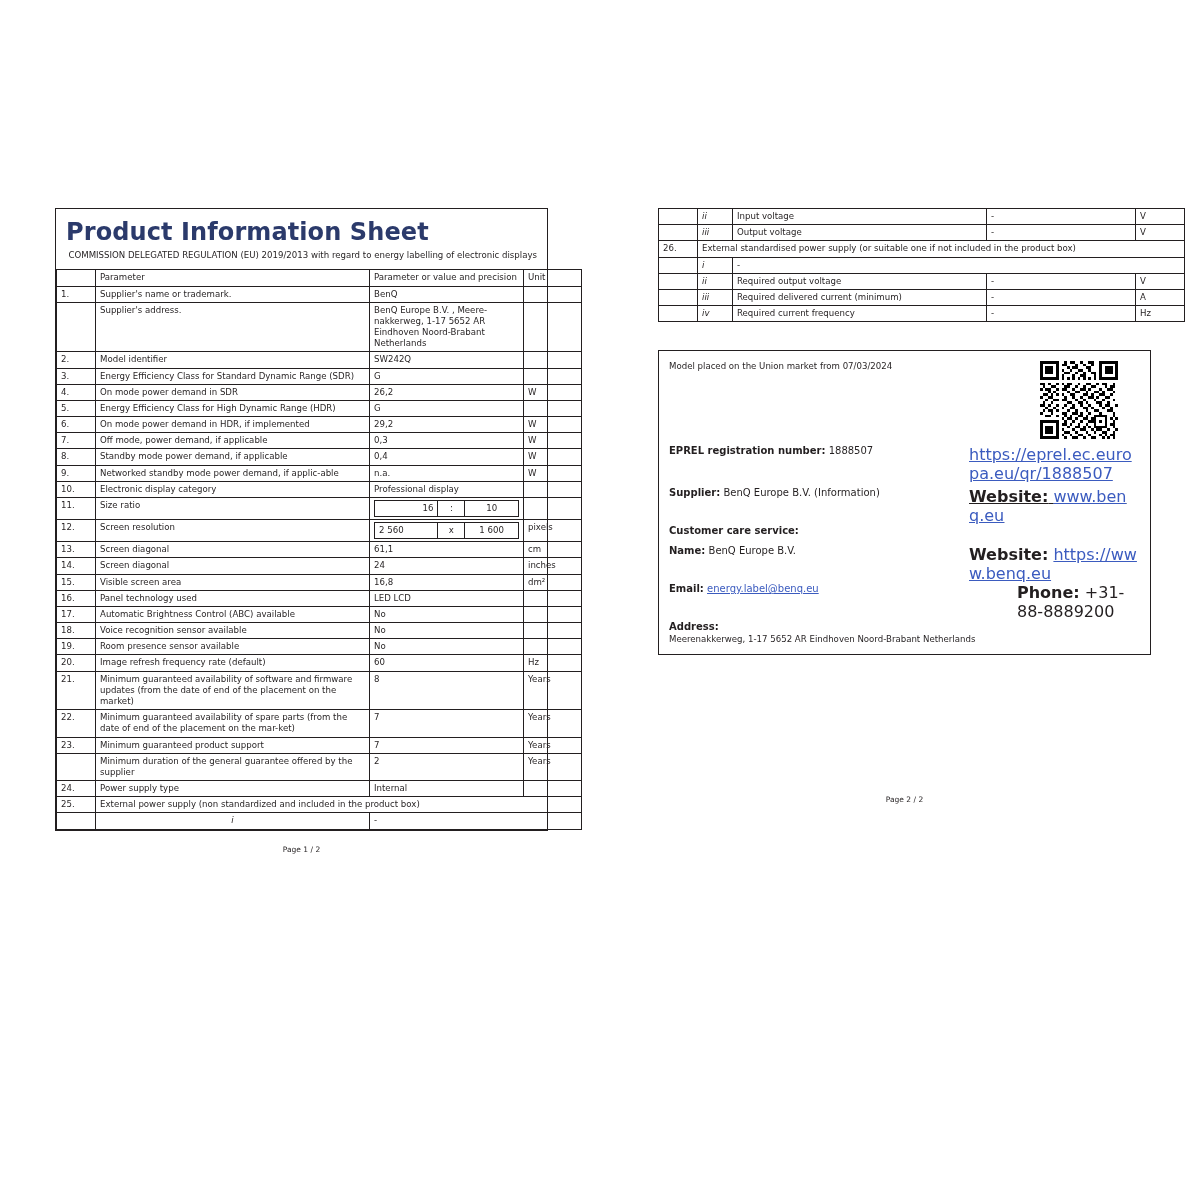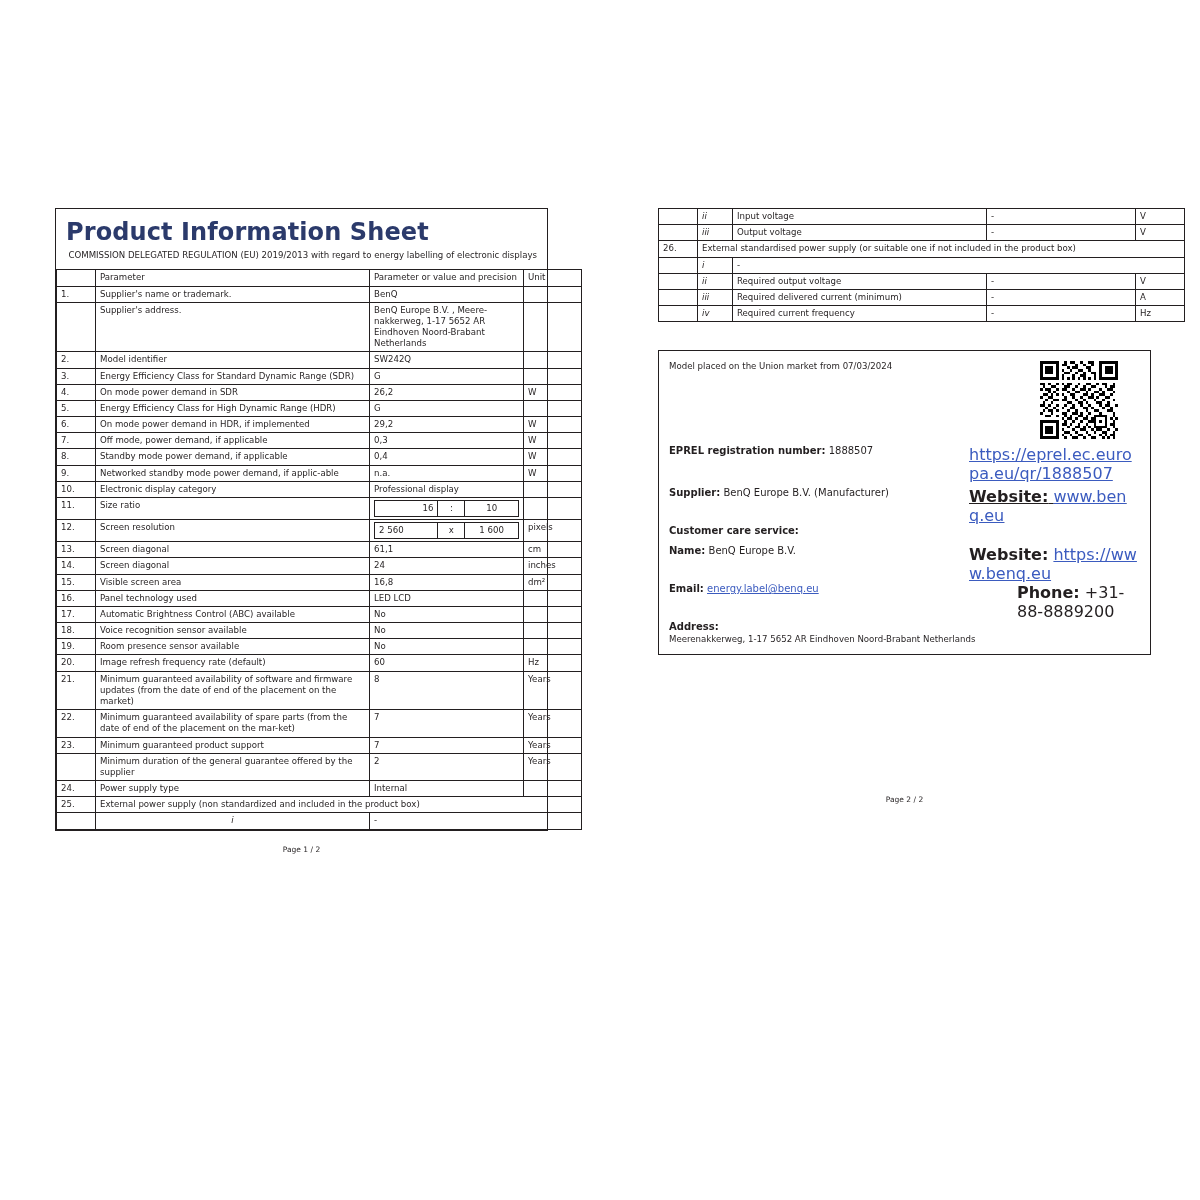--- a/index.html
+++ b/index.html
@@ -623,21 +623,21 @@
       </div>
       <div style="flex:1;">
         <a class="link" href="#">https://eprel.ec.europa.eu/qr/1888507</a>
       </div>
     </div>
 
     <div style="display:flex; align-items:flex-start; margin-top:4px;">
       <div style="width:300px;">
         <div class="kv">
           <span class="bold">Supplier:</span>
-          <span>BenQ Europe B.V. (Manufacturer)</span>
+          <span>BenQ Europe B.V. (Information)</span>
         </div>
       </div>
       <div style="flex:1;text-decoration:underline;">
         <span class="bold">Website:</span>
         <a class="link" href="#">www.benq.eu</a>
       </div>
     </div>
 
     <div class="kv bold">Customer care service:</div>
 

